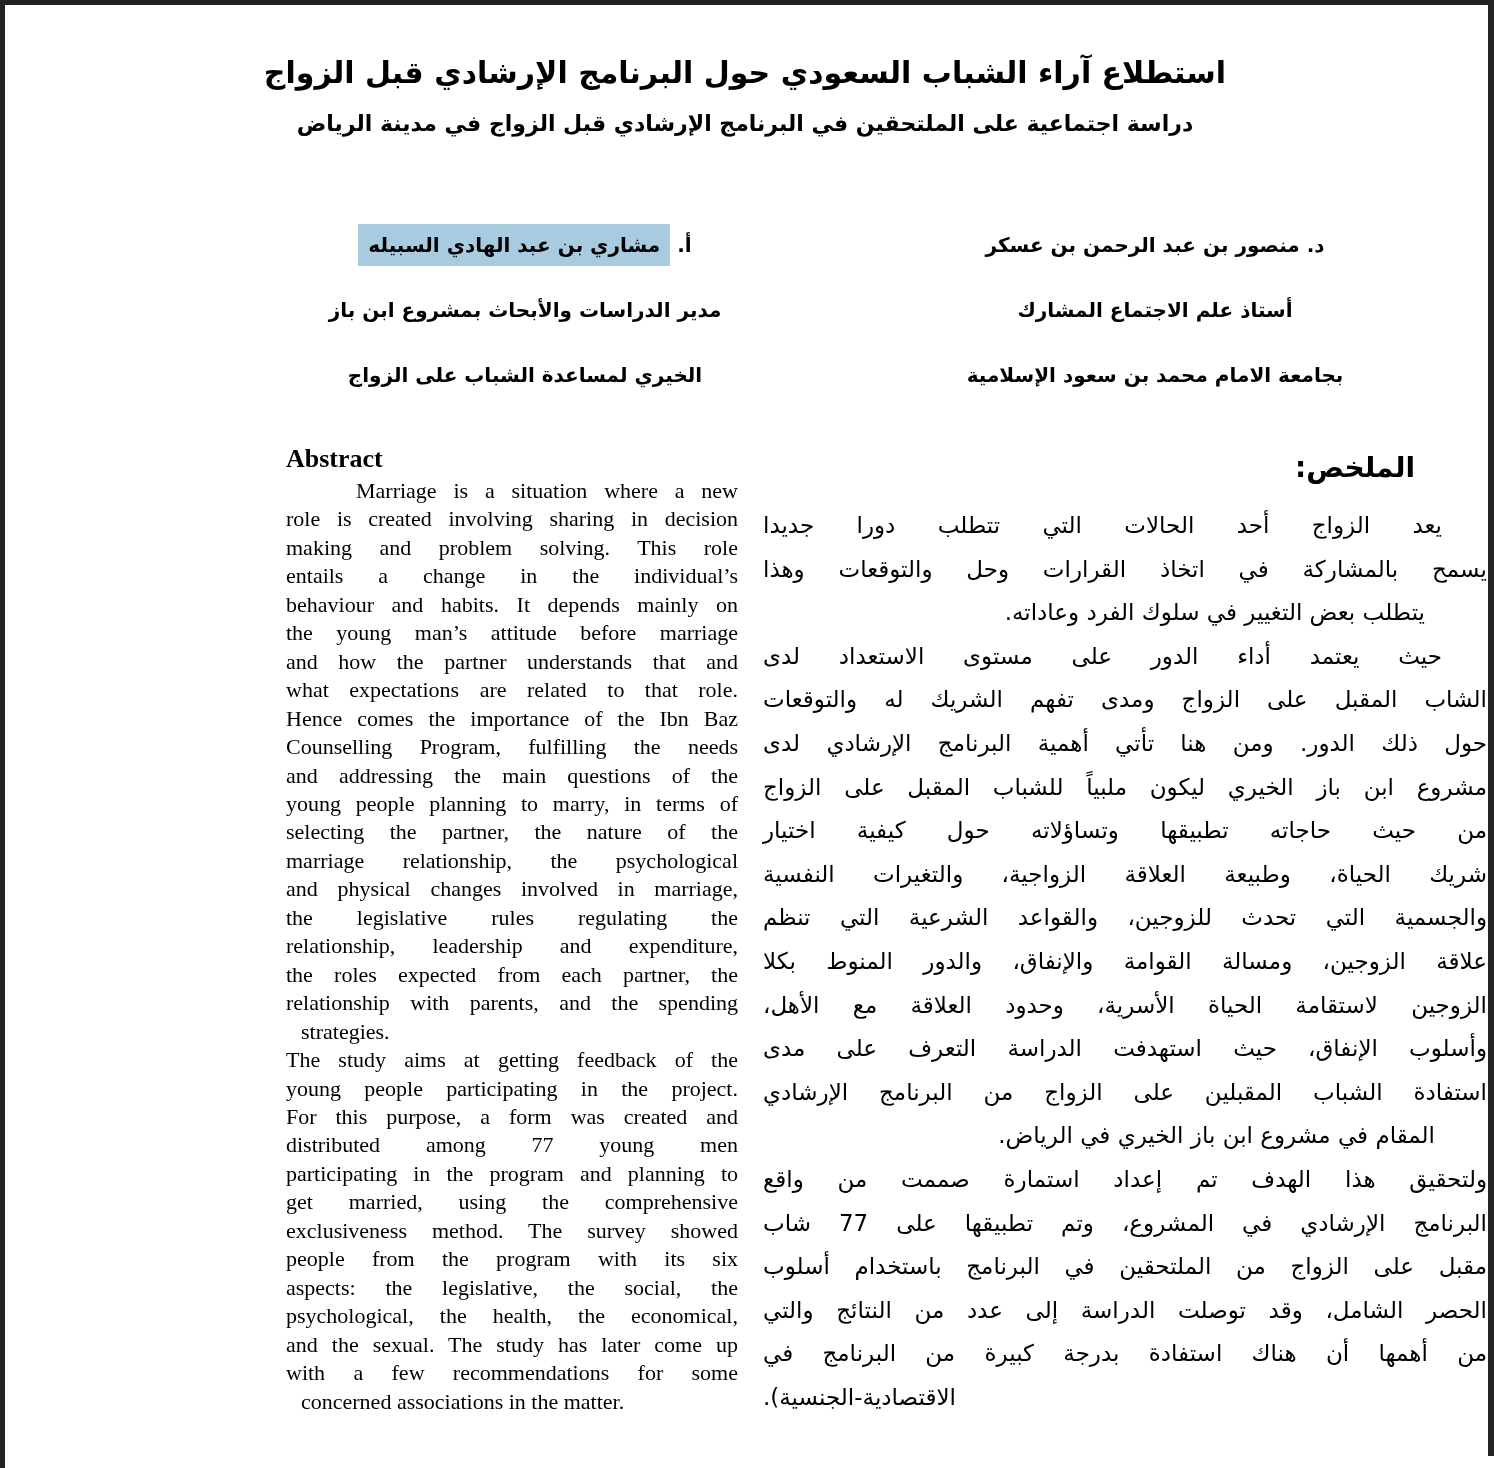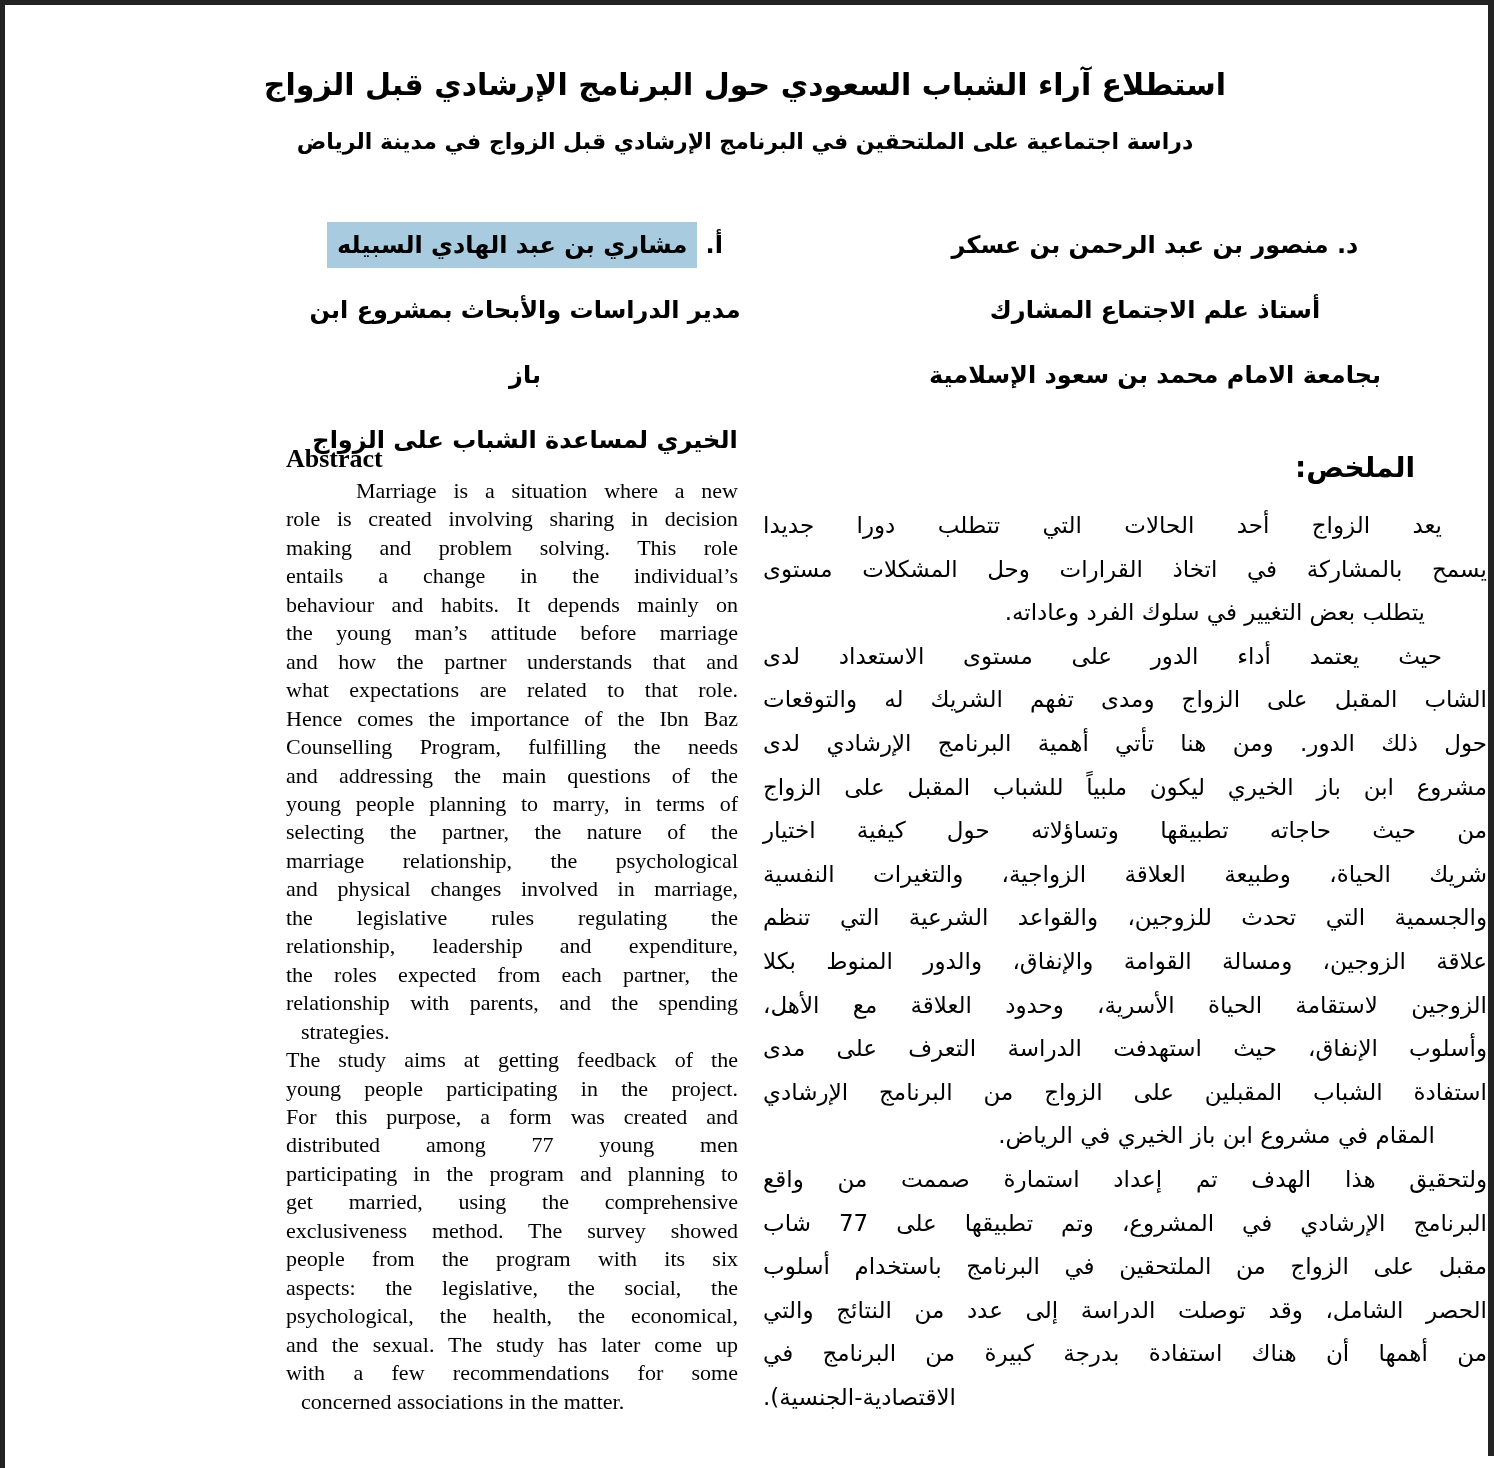--- a/index.html
+++ b/index.html
@@ -4,26 +4,26 @@
 <style>
   html,body{margin:0;padding:0;background:#fff;}
   .page{position:relative;width:1494px;height:1468px;background:#ffffff;overflow:hidden;
         font-family:"DejaVu Sans",sans-serif;color:#000;}
   .bar{position:absolute;background:#232323;}
   .bar-top{left:0;top:0;width:1494px;height:5px;}
   .bar-left{left:0;top:0;width:5px;height:1468px;}
   .bar-right{left:1488px;top:0;width:6px;height:1456px;}
 
   .head{position:absolute;left:150px;top:46px;width:1190px;text-align:center;direction:rtl;}
-  .title{margin:16px;font-size:30px;font-weight:bold;line-height:1.55;}
+  .title{margin:4px;font-size:30px;font-weight:bold;line-height:1.55;}
   .subtitle{margin:10px 0 0 0;font-size:22px;font-weight:bold;line-height:1.5;}
 
   .authors{position:absolute;left:295px;top:212px;width:1190px;display:flex;direction:rtl;
            justify-content:space-between;}
-  .author{text-align:center;direction:rtl;font-weight:bold;font-size:24px;}
+  .author{text-align:center;direction:rtl;font-weight:bold;font-size:20px;}
   .author-primary{width:660px;}
   .author-secondary{width:460px;}
   .a-name{line-height:66px;}
   .a-role{line-height:65px;}
   .hl{background:#a8cbe0;padding:9px 10px;}
 
   .col{position:absolute;top:442px;}
   .col-en{left:286px;width:452px;font-family:"Liberation Serif","DejaVu Serif",serif;}
   .en-heading{margin:0 0 1px 0;font-size:26px;font-weight:bold;line-height:34px;}
   .col-en .ln{font-size:22px;line-height:28.45px;white-space:nowrap;}
@@ -109,21 +109,21 @@
         <div class="ln j">and the sexual. The study has later come up</div>
         <div class="ln j">with a few recommendations for some</div>
         <div class="ln end">concerned associations in the matter.</div>
       </div>
   </section>
 
   <section class="col col-ar">
     <h3 class="ar-heading">الملخص:</h3>
     <div>
         <div class="ln j fi">يعد الزواج أحد الحالات التي تتطلب دورا جديدا</div>
-        <div class="ln j">يسمح بالمشاركة في اتخاذ القرارات وحل المشكلات مستوى</div>
+        <div class="ln j">يسمح بالمشاركة في اتخاذ القرارات وحل والتوقعات وهذا</div>
         <div class="ln pe pe2">يتطلب بعض التغيير في سلوك الفرد وعاداته.</div>
         <div class="ln j fi">حيث يعتمد أداء الدور على مستوى الاستعداد لدى</div>
         <div class="ln j">الشاب المقبل على الزواج ومدى تفهم الشريك له والتوقعات</div>
         <div class="ln j">حول ذلك الدور. ومن هنا تأتي أهمية البرنامج الإرشادي لدى</div>
         <div class="ln j">مشروع ابن باز الخيري ليكون ملبياً للشباب المقبل على الزواج</div>
         <div class="ln j">من حيث حاجاته تطبيقها وتساؤلاته حول كيفية اختيار</div>
         <div class="ln j">شريك الحياة، وطبيعة العلاقة الزواجية، والتغيرات النفسية</div>
         <div class="ln j">والجسمية التي تحدث للزوجين، والقواعد الشرعية التي تنظم</div>
         <div class="ln j">علاقة الزوجين، ومسالة القوامة والإنفاق، والدور المنوط بكلا</div>
         <div class="ln j">الزوجين لاستقامة الحياة الأسرية، وحدود العلاقة مع الأهل،</div>

